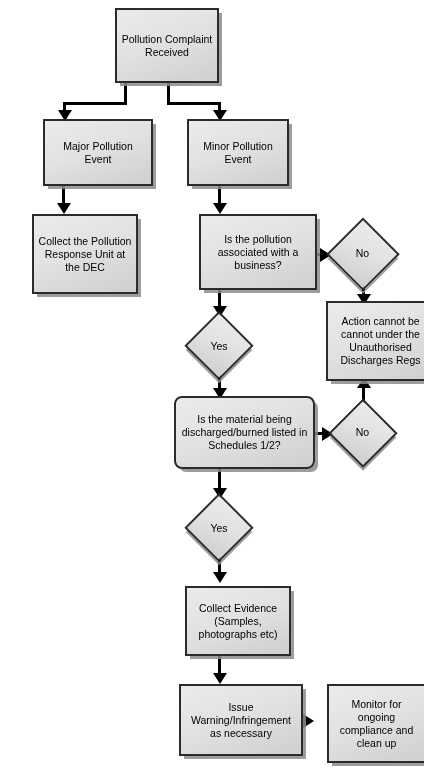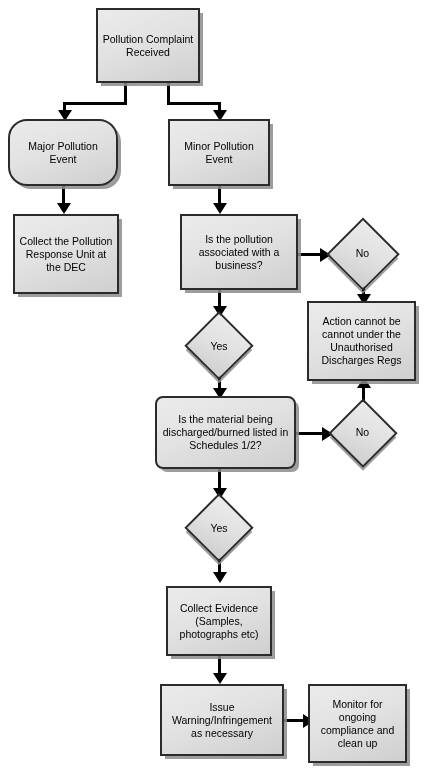--- a/index.html
+++ b/index.html
@@ -26,20 +26,21 @@
     color: #000000;
     font-size: 10.5px;
     line-height: 13px;
     z-index: 5;
   }
   .box {
     border: 2px solid #2b2b2b;
     background: linear-gradient(160deg, #ebebeb 0%, #e2e2e2 45%, #cfcfcf 100%);
     box-shadow: 4px 4px 0 -1px rgba(140,140,140,0.85);
     padding: 2px 4px;
+    margin-left: 19px;
   }
   .box .txt { display: block; width: 100%; }
 
   
   .diamond {
     background: transparent;
     border: none;
   }
   .diamond .dshape {
     position: absolute;
@@ -139,21 +140,21 @@
   <div class="conn vline" style="left:218px; top:656px; height:22px;"></div>
   <div class="arrow arrow-down" style="left:212.5px; top:673px;"></div>
 
   <div class="conn hline" style="left:284px; top:719px; width:24px;"></div>
   <div class="arrow arrow-right" style="left:303px; top:713.5px;"></div>
 
   <div class="node box" style="left:96px; top:8px; width:104px; height:75px;">
     <span class="txt">Pollution Complaint Received</span>
   </div>
 
-  <div class="node box" style="left:8px; top:119px; width:110px; height:67px;border-radius:19px;">
+  <div class="node box" style="left:24px; top:119px; width:110px; height:67px;">
     <span class="txt">Major Pollution Event</span>
   </div>
 
   <div class="node box" style="left:168px; top:119px; width:102px; height:67px;">
     <span class="txt">Minor Pollution Event</span>
   </div>
 
   <div class="node box" style="left:13px; top:214px; width:106px; height:80px;">
     <span class="txt">Collect the Pollution Response Unit at the DEC</span>
   </div>

